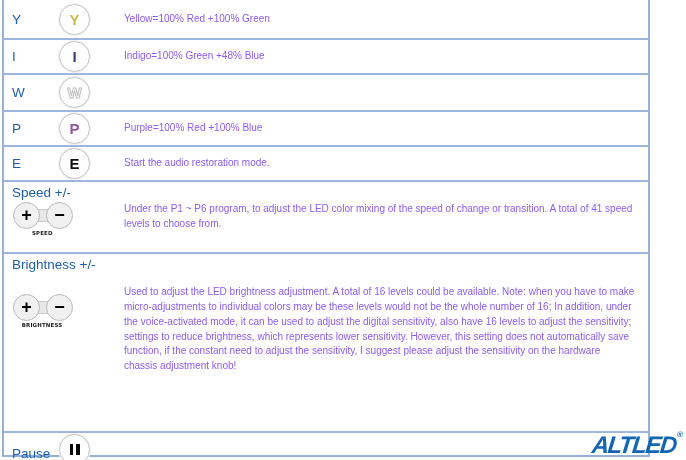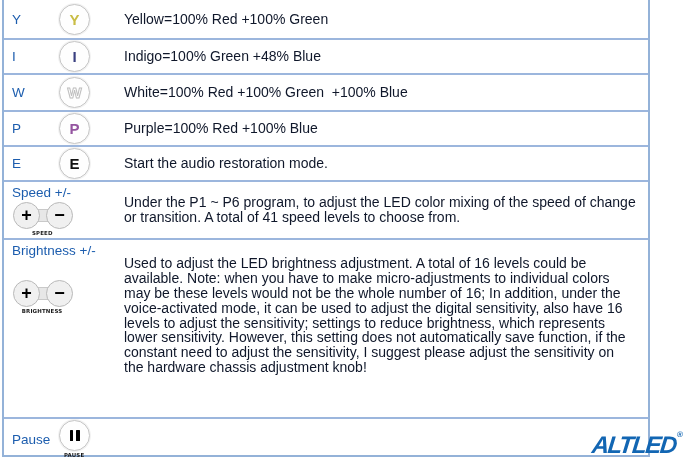--- a/index.html
+++ b/index.html
@@ -9,30 +9,30 @@
   }
   .tbl{
     position:absolute;left:2px;top:0;width:648px;height:457px;
     box-sizing:border-box;
     border-left:2px solid #94b2d8;border-right:2px solid #94b2d8;border-bottom:2px solid #94b2d8;
     background:#fff;
   }
   .row{display:flex;box-sizing:border-box;border-top:2px solid #9cb6dd;}
   .row.first{border-top:none;}
   .h-y{height:38px;}.h-i{height:35px;}.h-w{height:37px;}.h-p{height:35px;}.h-e{height:35px;}
-  .h-speed{height:58px;}.h-bright{height:148px;}.h-pause{height:43px;margin-top:31px;}.h-fj{height:59px;}
+  .h-speed{height:72px;}.h-bright{height:148px;}.h-pause{height:43px;margin-top:31px;}.h-fj{height:59px;}
 
   .cell-label{width:112px;flex:none;color:#1c5dae;box-sizing:border-box;}
   .cell-label.inline{display:flex;align-items:center;}
   .lbl{font-size:13.5px;padding-left:8px;width:47px;flex:none;}
   .lbl.clip{width:50px;overflow:hidden;white-space:nowrap;}
   .lbl.block{display:block;width:auto;padding-top:3px;}
 
   .cell-desc{
-    flex:1;color:#0f172a;font-size:14px;line-height:14.8px;
+    flex:1;color:#8b5cf6;font-size:10px;line-height:14.8px;
     padding:0 12px 0 8px;display:flex;align-items:center;box-sizing:border-box;
   }
   .cell-desc.top{align-items:center;padding-top:5px;}
   .desc-text{white-space:pre-wrap;}
 
   
   .circle{
     width:29px;height:29px;border:1px solid #c6c6c6;border-radius:50%;
     background:#fefefe;display:flex;align-items:center;justify-content:center;
     font-weight:bold;font-size:15px;flex:none;
@@ -101,23 +101,20 @@
       </div>
       <div class="cell-desc">
         <span class="desc-text">Indigo=100% Green +48% Blue</span>
       </div>
     </div>
 
     <div class="row h-w">
       <div class="cell-label inline">
         <span class="lbl">W</span>
         <span class="circle letter-w" style="color: rgb(255, 255, 255);">W</span>
-      </div>
-      <div class="cell-desc">
-        <span class="desc-text">White=100% Red +100% Green  +100% Blue</span>
       </div>
     </div>
 
     <div class="row h-p">
       <div class="cell-label inline">
         <span class="lbl">P</span>
         <span class="circle" style="color: rgb(148, 85, 160);">P</span>
       </div>
       <div class="cell-desc">
         <span class="desc-text">Purple=100% Red +100% Blue</span>

